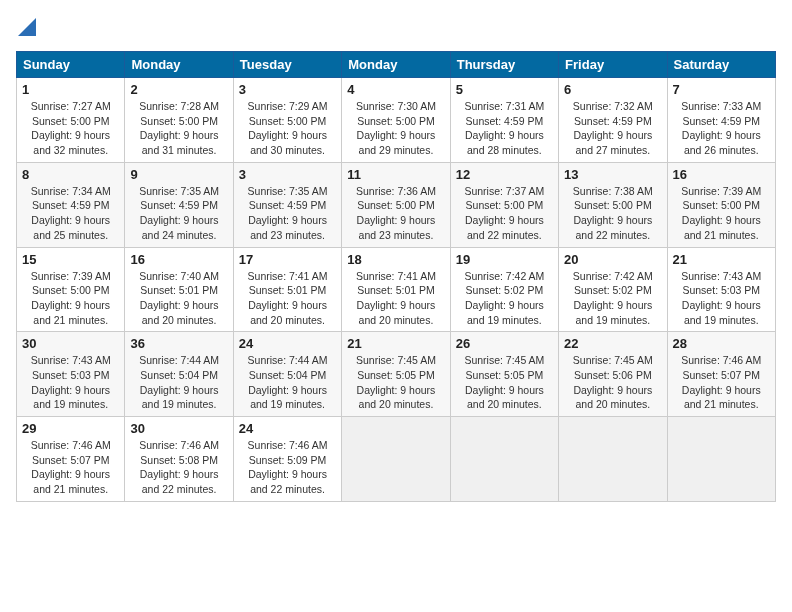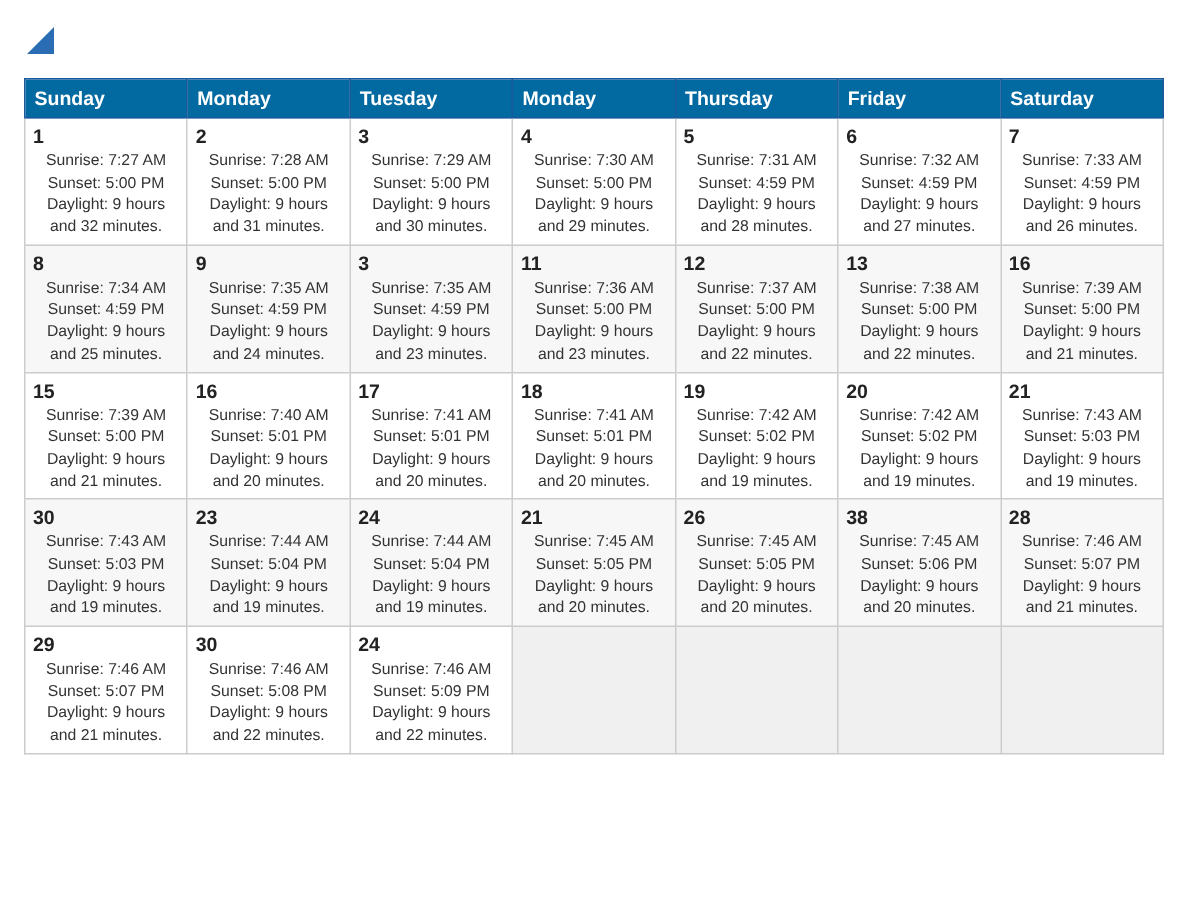--- a/index.html
+++ b/index.html
@@ -298,21 +298,21 @@
       <tr>
         <td>
         <span class="day-number">30</span>
         <div class="day-info">
           Sunrise: 7:43 AM<br>
           Sunset: 5:03 PM<br>
           Daylight: 9 hours and 19 minutes.
         </div>
       </td>
         <td>
-        <span class="day-number">23</span>
+        <span class="day-number">36</span>
         <div class="day-info">
           Sunrise: 7:44 AM<br>
           Sunset: 5:04 PM<br>
           Daylight: 9 hours and 19 minutes.
         </div>
       </td>
         <td>
         <span class="day-number">24</span>
         <div class="day-info">
           Sunrise: 7:44 AM<br>
@@ -330,21 +330,21 @@
       </td>
         <td>
         <span class="day-number">26</span>
         <div class="day-info">
           Sunrise: 7:45 AM<br>
           Sunset: 5:05 PM<br>
           Daylight: 9 hours and 20 minutes.
         </div>
       </td>
         <td>
-        <span class="day-number">38</span>
+        <span class="day-number">22</span>
         <div class="day-info">
           Sunrise: 7:45 AM<br>
           Sunset: 5:06 PM<br>
           Daylight: 9 hours and 20 minutes.
         </div>
       </td>
         <td>
         <span class="day-number">28</span>
         <div class="day-info">
           Sunrise: 7:46 AM<br>

